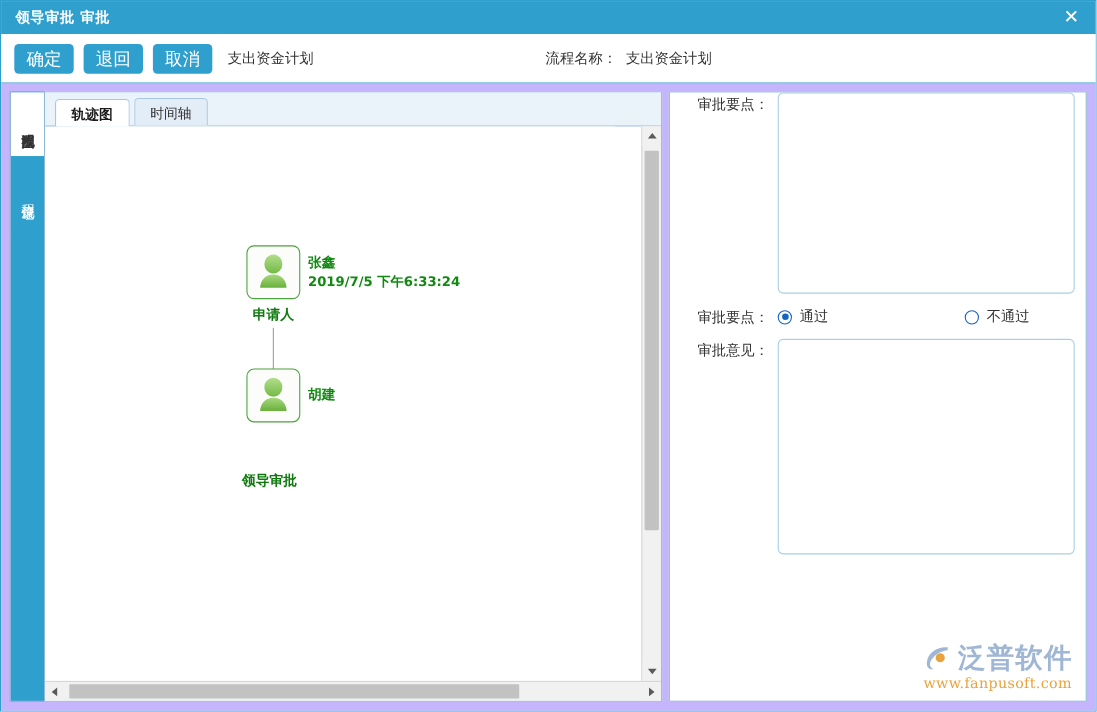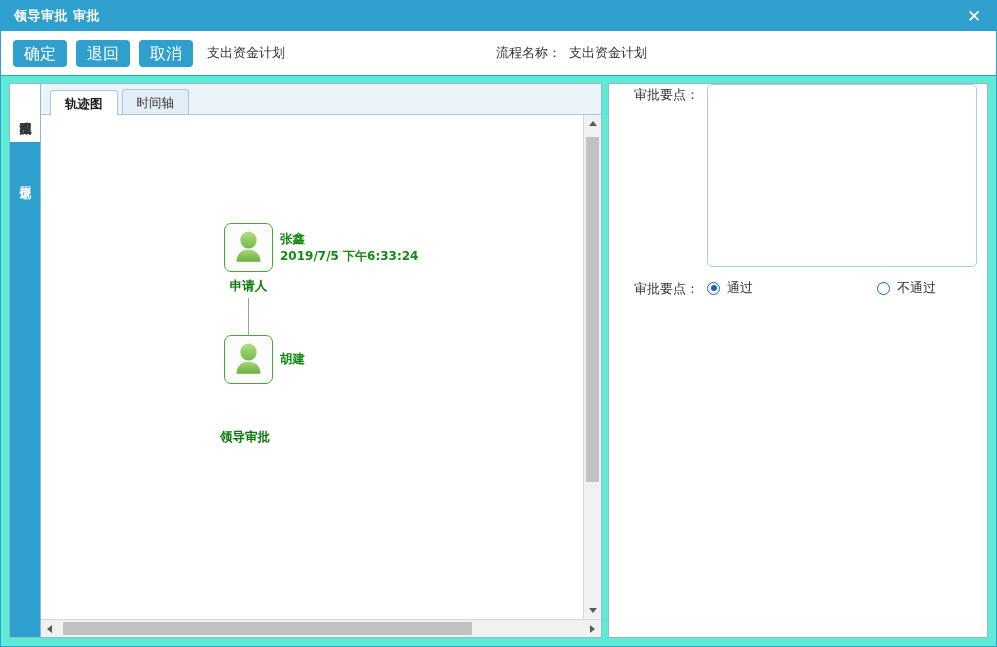--- a/index.html
+++ b/index.html
@@ -105,21 +105,21 @@
   }
   .tb-flow .flow-label { margin-right: 8px; }
 
   
   .body-area {
     flex: 1 1 auto;
     display: flex;
     position: relative;
     padding: 7px 8px 8px 8px;
     box-sizing: border-box;
-    background: #5eead4;
+    background: #c4b5fd;
   }
 
   
   .vrail {
     width: 31px;
     background: #2f9fce;
     border: 1px solid #8fb8d8;
     border-right: none;
     box-sizing: border-box;
     display: flex;
@@ -545,18 +545,32 @@
         <div class="radio-opt first">
           <span class="radio-mark checked"></span>
           <span class="radio-text">通过</span>
         </div>
         <div class="radio-opt second">
           <span class="radio-mark"></span>
           <span class="radio-text">不通过</span>
         </div>
       </div>
 
-
+      <div class="field-row">
+        <div class="field-label">审批意见：</div>
+        <div class="field-box box-bot"></div>
+      </div>
+
+      <div class="logo">
+        <div class="logo-line">
+          <svg class="logo-mark" viewBox="0 0 30 30">
+            <path d="M25 5 C14 4, 5 11, 4 20 C3.4 25.4, 7 28, 11 27 C6.6 25.6, 6 21, 9 17 C12.6 12, 19 8.6, 25 8 Z" fill="#9fb6d4"></path>
+            <circle cx="17.5" cy="15.5" r="4.6" fill="#e8a33d"></circle>
+          </svg>
+          <span class="logo-cn">泛普软件</span>
+        </div>
+        <div class="logo-url">www.fanpusoft.com</div>
+      </div>
 
     </div>
 
   </div>
 </div>
 
 </body></html>

